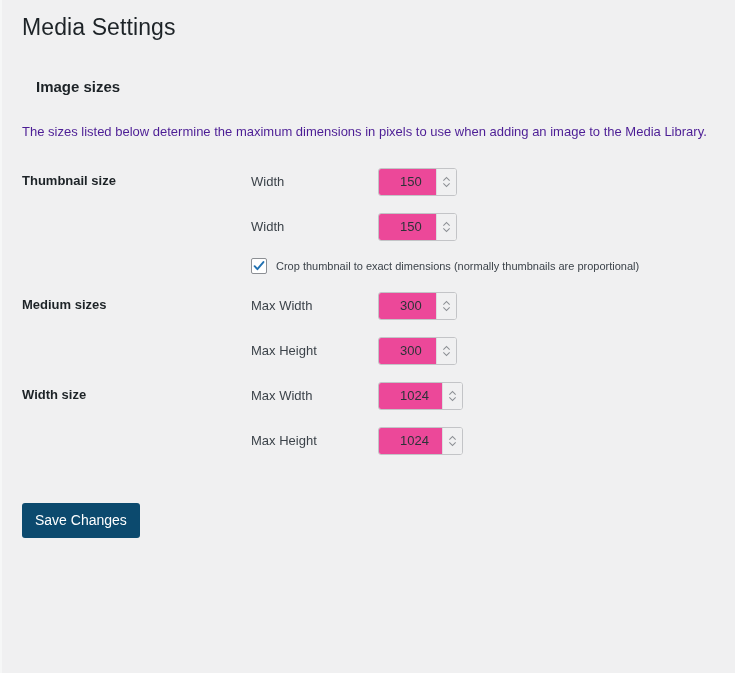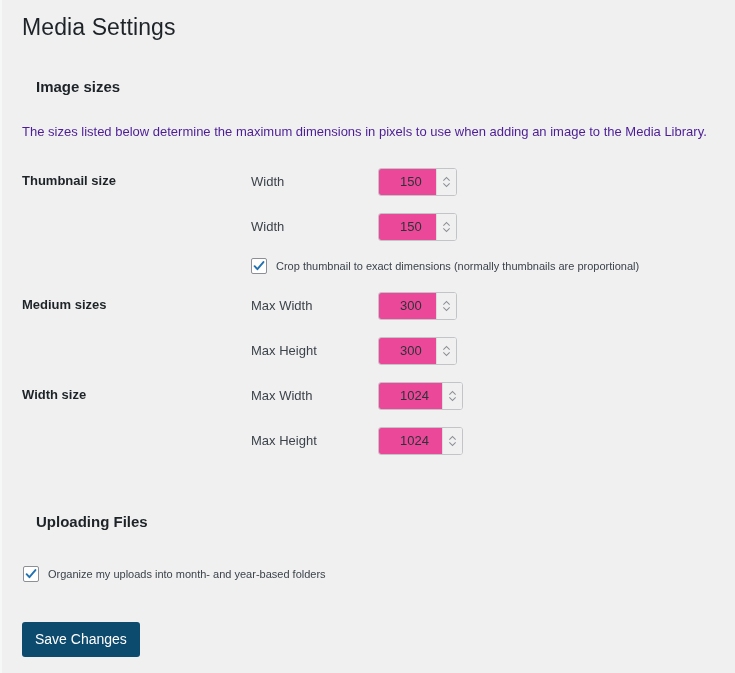--- a/index.html
+++ b/index.html
@@ -287,30 +287,18 @@
                   </svg>
               </span>
             </span>
           </div>
         </td>
       </tr>
 
     </tbody>
   </table>
 
-  <div class="uploading-block">
-    <h2 class="section-heading">Uploading Files</h2>
-
-    <div class="upload-check-row">
-      <span class="cb">
-        <svg width="12" height="12" viewBox="0 0 12 12">
-            <path d="M1.6 6.2 L4.4 9.2 L10.4 2.1" stroke="#2271b1" stroke-width="1.9" fill="none" stroke-linecap="round" stroke-linejoin="round"></path>
-          </svg>
-      </span>
-      <span class="cb-label">Organize my uploads into month- and year-based folders</span>
-    </div>
-  </div>
 
   <div class="submit-area">
     <button class="button-primary">Save Changes</button>
   </div>
 
 </div>
 
 </body></html>

